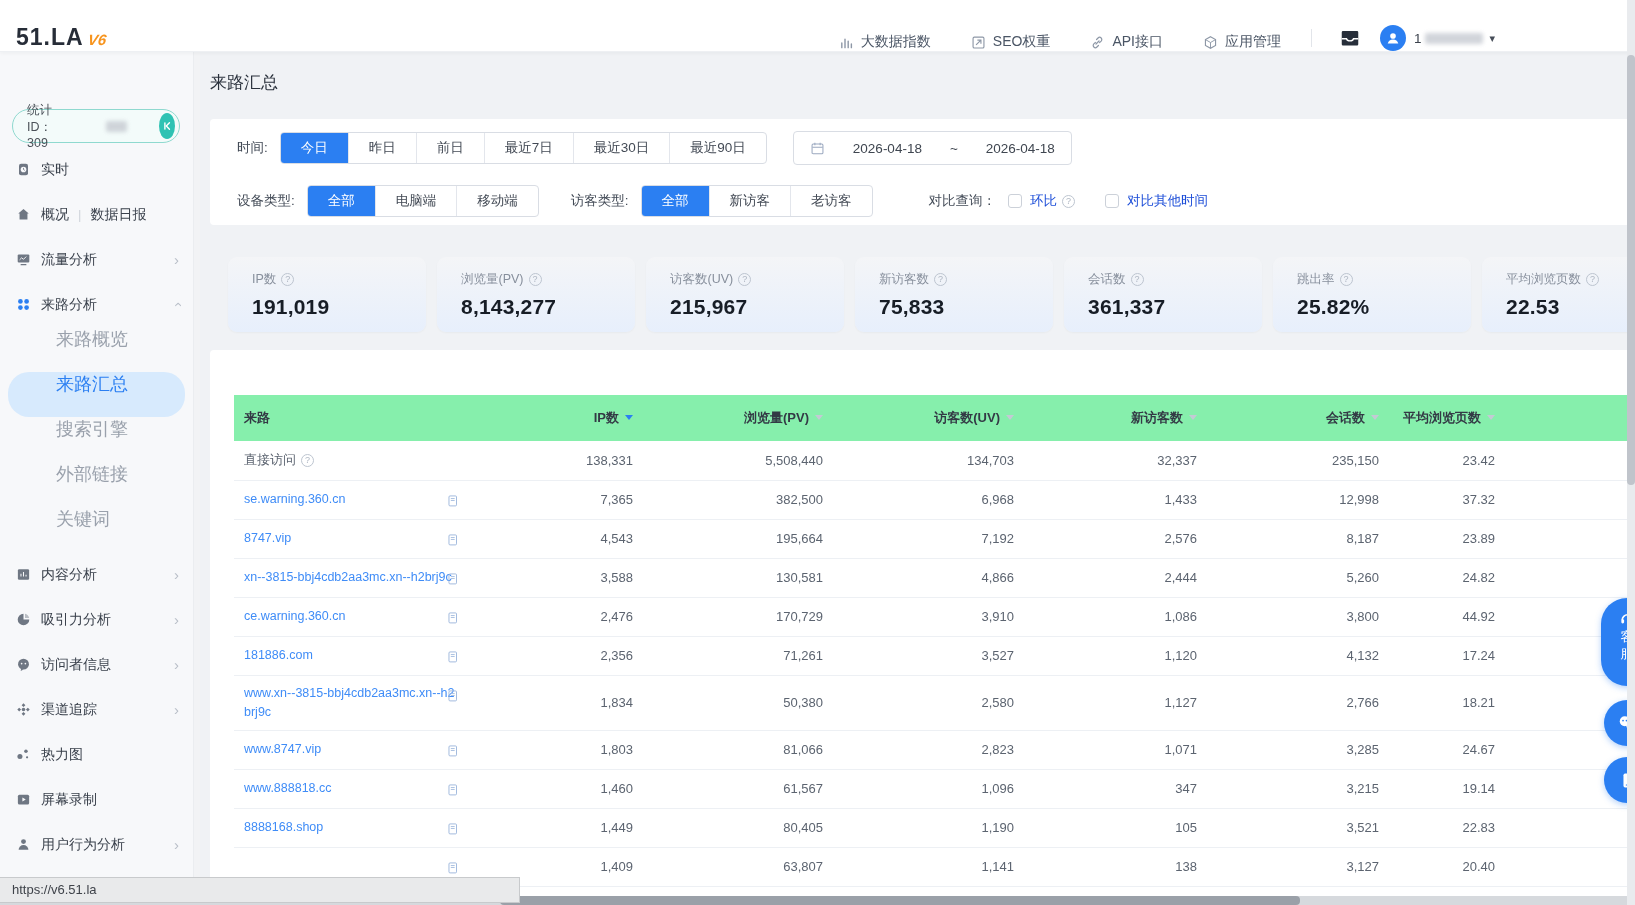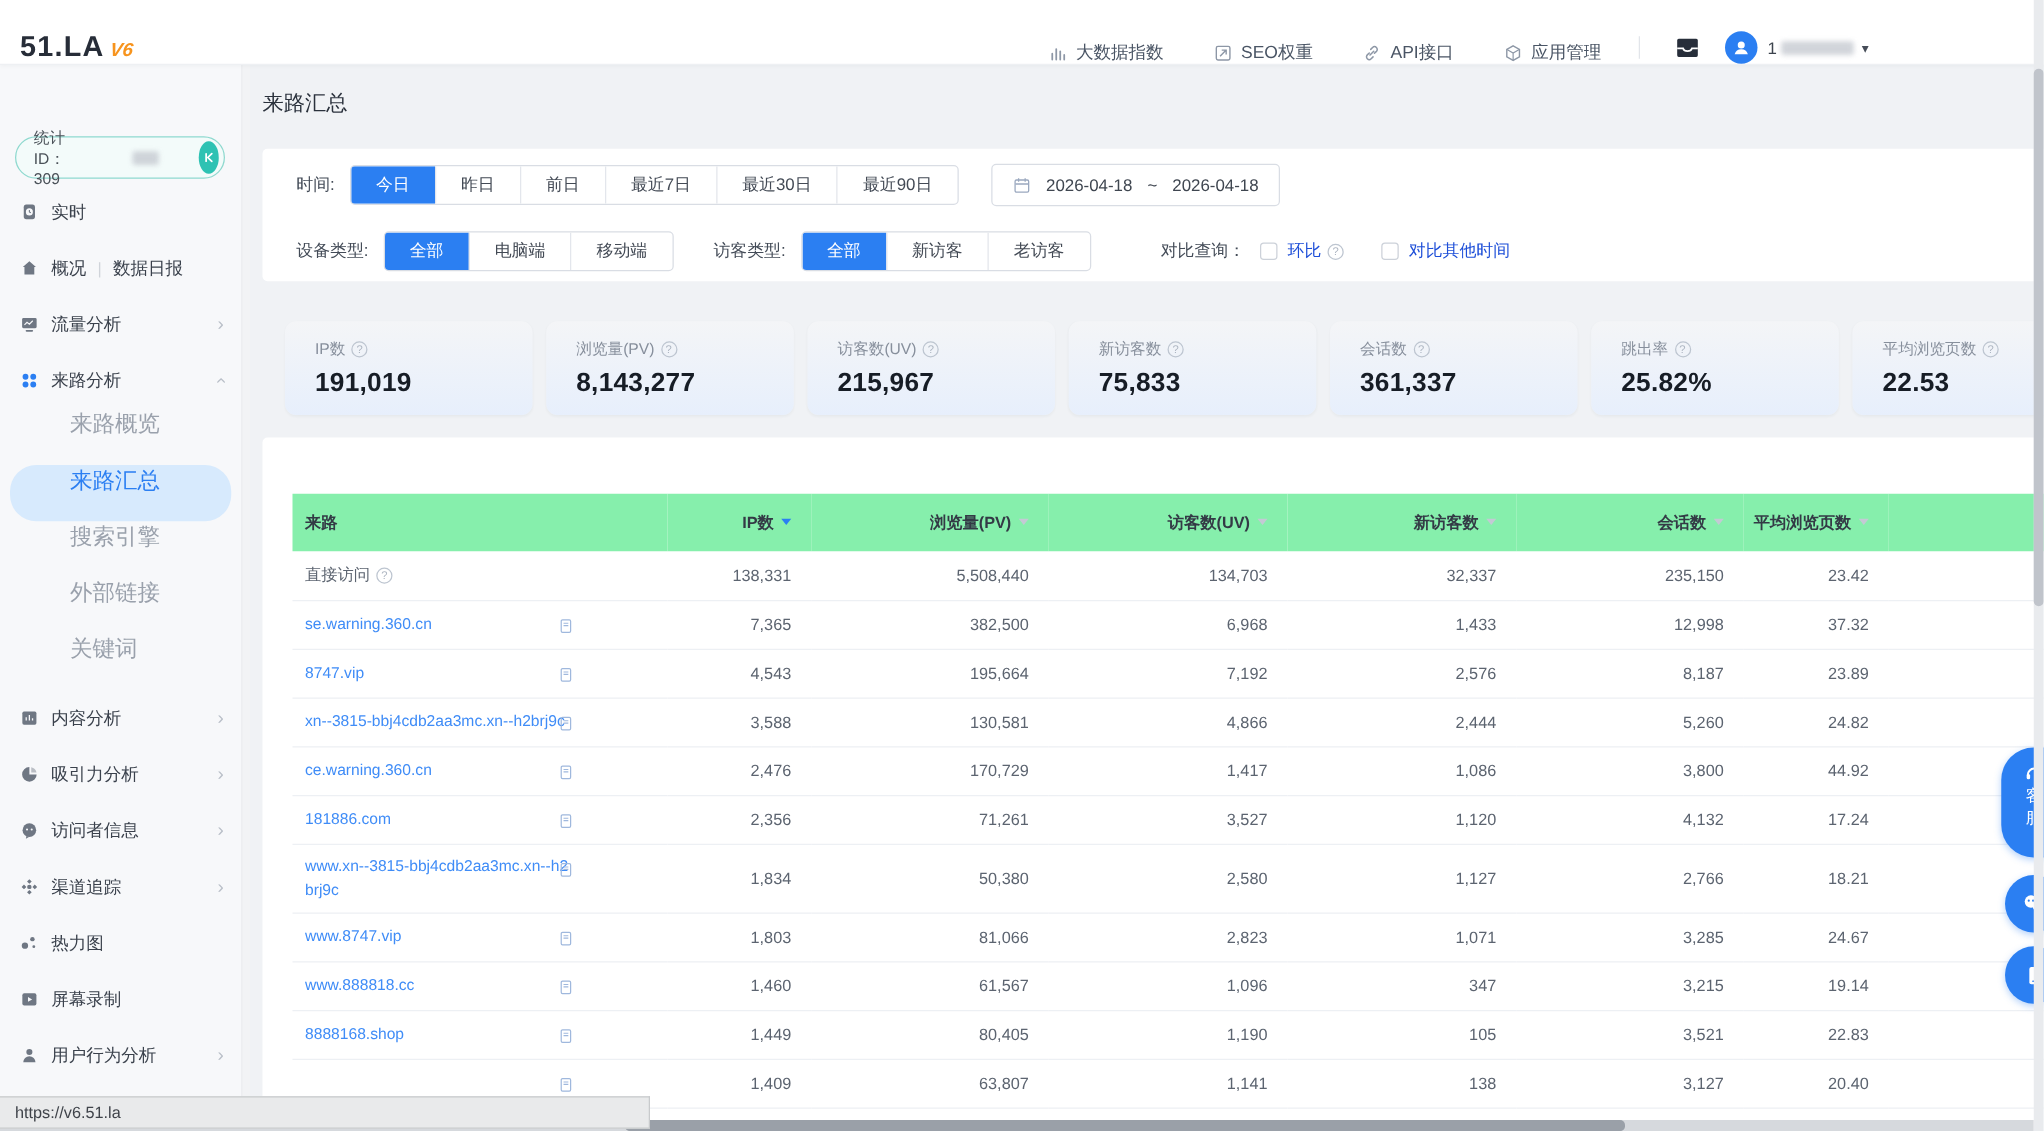--- a/index.html
+++ b/index.html
@@ -56,21 +56,21 @@
                  padding:13px 26px 0 27px; }
   .frow { display:flex; align-items:center; height:32px; }
   .frow + .frow { margin-top:21px; }
   .flabel { font-size:13.5px; color:#434b57; margin-right:12px; }
   .seg { display:inline-flex; border:1px solid #d9dde4; border-radius:4px; overflow:hidden; height:32px; background:#fff; }
   .seg-btn { padding:0 20px; display:flex; align-items:center; font-size:13.5px; color:#434a55;
              border-left:1px solid #e3e6ec; cursor:pointer; white-space:nowrap; }
   .seg-btn:first-child { border-left:none; }
   .seg-btn.active { background:#2b7ff2; color:#fff; }
   .datebox { height:34px; border:1px solid #d9dde4; border-radius:4px; display:inline-flex; align-items:center;
-             padding:0 16px; margin-left:26px; gap:12px; font-size:13.5px; color:#3f4650; background:#fff; cursor:pointer; }
+             padding:0 16px; margin-left:26px; gap:28px; font-size:13.5px; color:#3f4650; background:#fff; cursor:pointer; }
   .cal { color:#9aa8bf; display:inline-flex; }
   .cmp-label { margin-left:56px; }
   .chk-wrap { display:inline-flex; align-items:center; margin-right:30px; cursor:pointer; }
   .cb { width:14px; height:14px; border:1px solid #ccd1d9; border-radius:3px; background:#fff; margin-right:8px; flex:none; }
   .chk-txt { font-size:13.5px; color:#1d4ed8;font-family:Liberation Serif, serif; }
   .help { display:inline-flex; align-items:center; justify-content:center; width:13px; height:13px;
           border:1px solid #bdc5d0; border-radius:50%; color:#aeb6c2; font-size:9px; line-height:1;
           margin-left:5px; flex:none; }
 
   
@@ -523,21 +523,21 @@
             </tr>
             <tr>
               <td class="first"><a class="dlink">ce.warning.360.cn</a><span class="copy">
                   <svg viewBox="0 0 16 16" width="14" height="14" xmlns="http://www.w3.org/2000/svg">
                     <rect x="3.4" y="2.2" width="8.6" height="11.4" rx="1.2" stroke="currentColor" stroke-width="1.1" fill="none"></rect>
                     <path d="M5.5 5.2h4.4M5.5 7.4h4.4" stroke="currentColor" stroke-width="1"></path>
                   </svg>
                 </span></td>
               <td>2,476</td>
               <td>170,729</td>
-              <td>1,417</td>
+              <td>3,910</td>
               <td>1,086</td>
               <td>3,800</td>
               <td>44.92</td>
               <td></td>
             </tr>
             <tr>
               <td class="first"><a class="dlink">181886.com</a><span class="copy">
                   <svg viewBox="0 0 16 16" width="14" height="14" xmlns="http://www.w3.org/2000/svg">
                     <rect x="3.4" y="2.2" width="8.6" height="11.4" rx="1.2" stroke="currentColor" stroke-width="1.1" fill="none"></rect>
                     <path d="M5.5 5.2h4.4M5.5 7.4h4.4" stroke="currentColor" stroke-width="1"></path>

